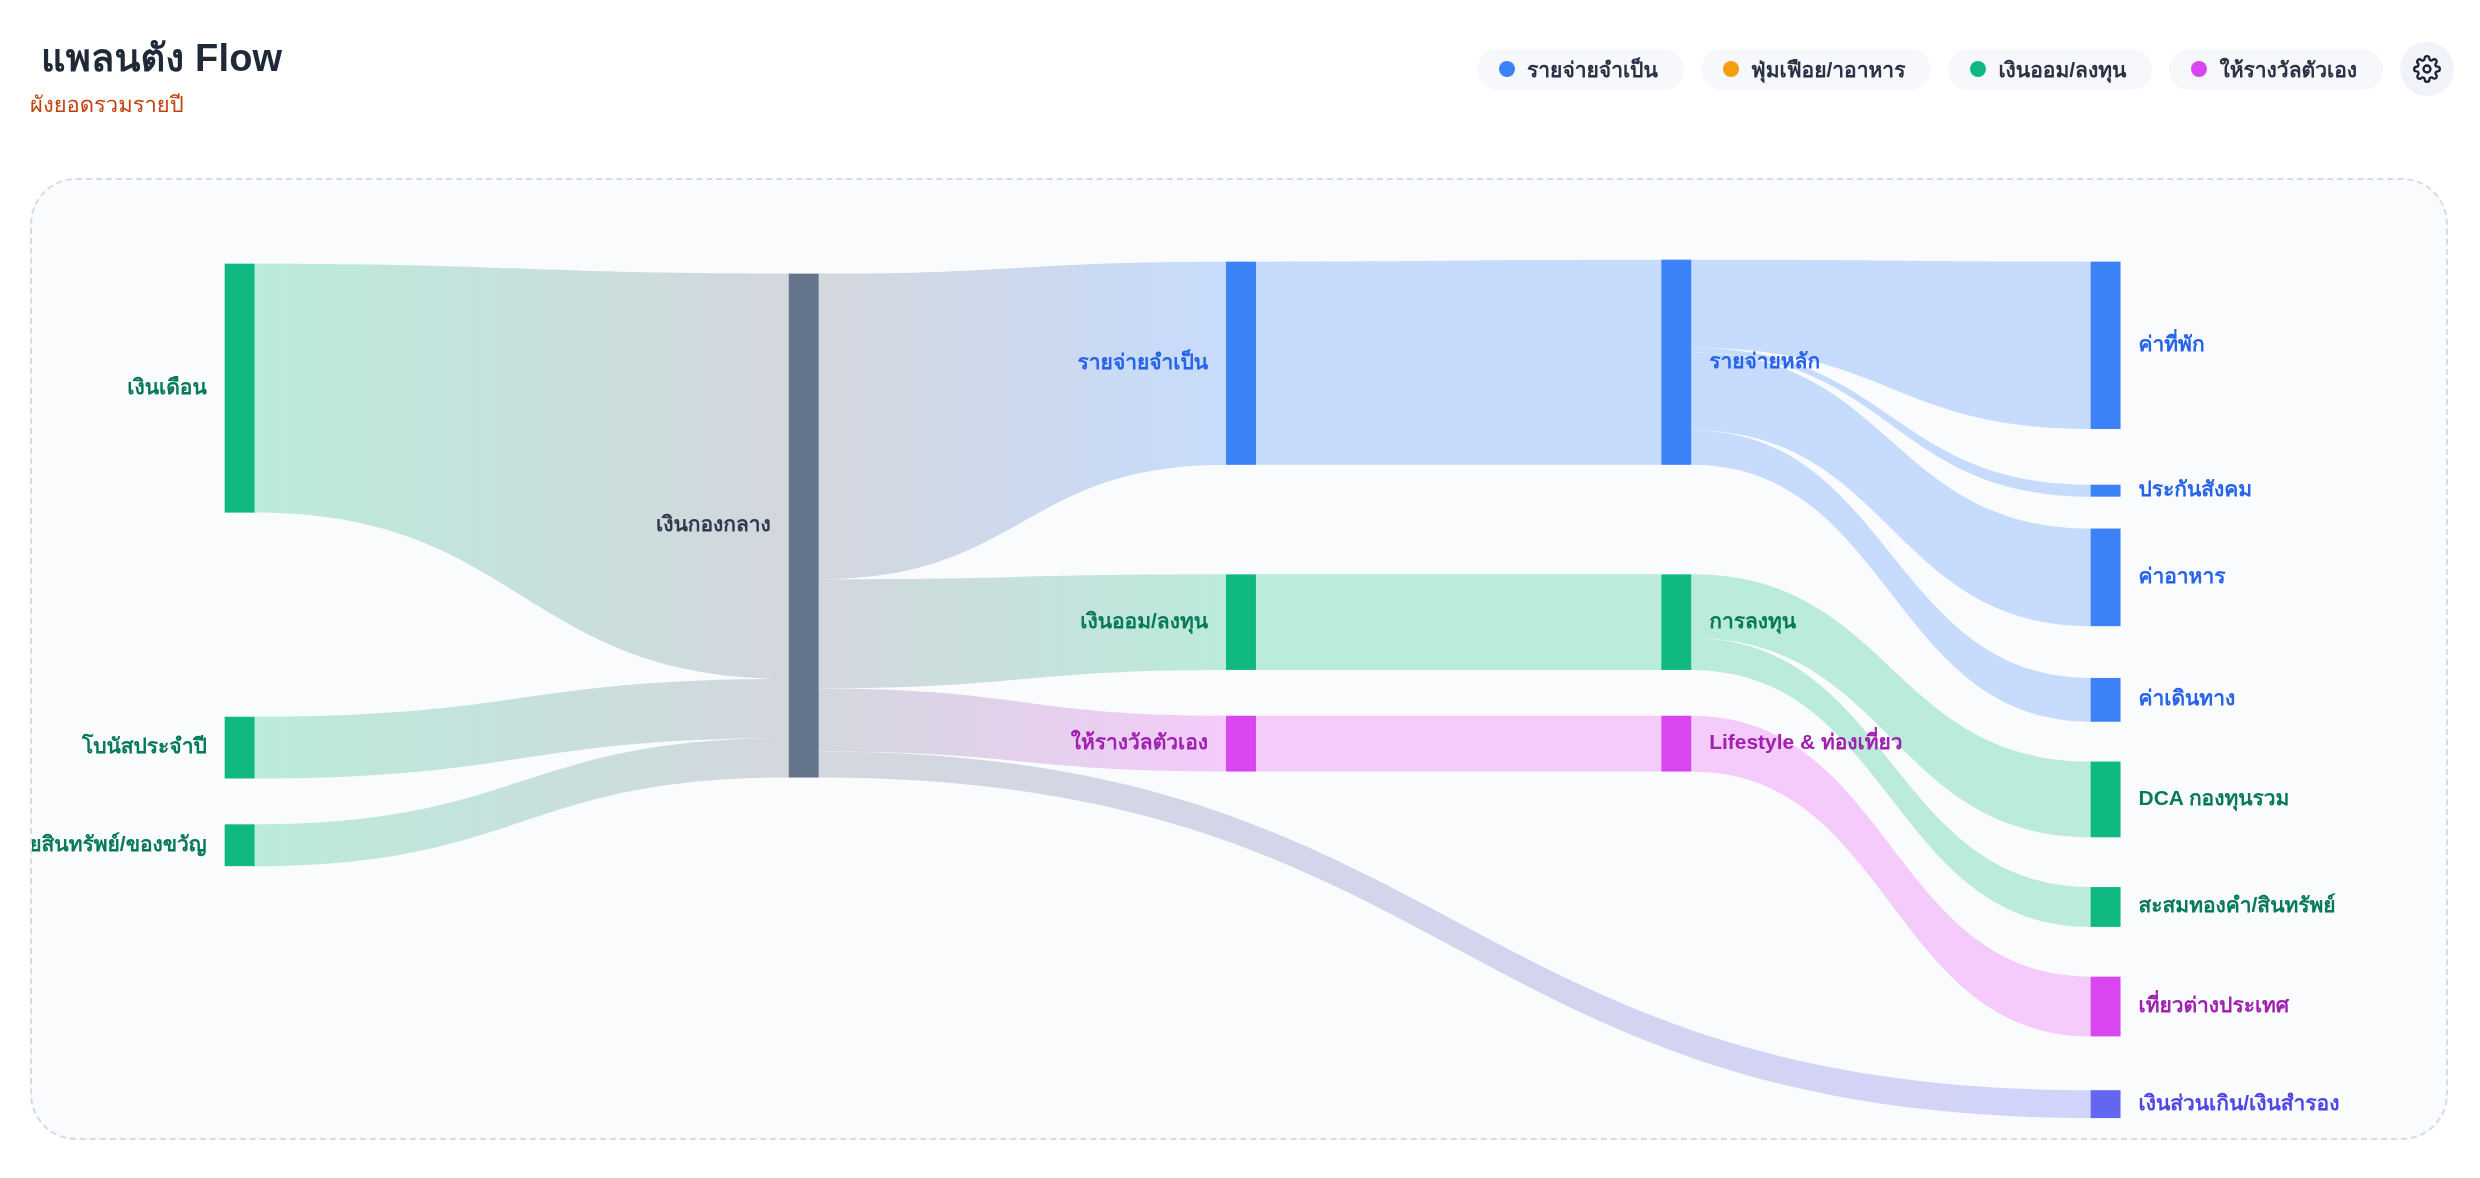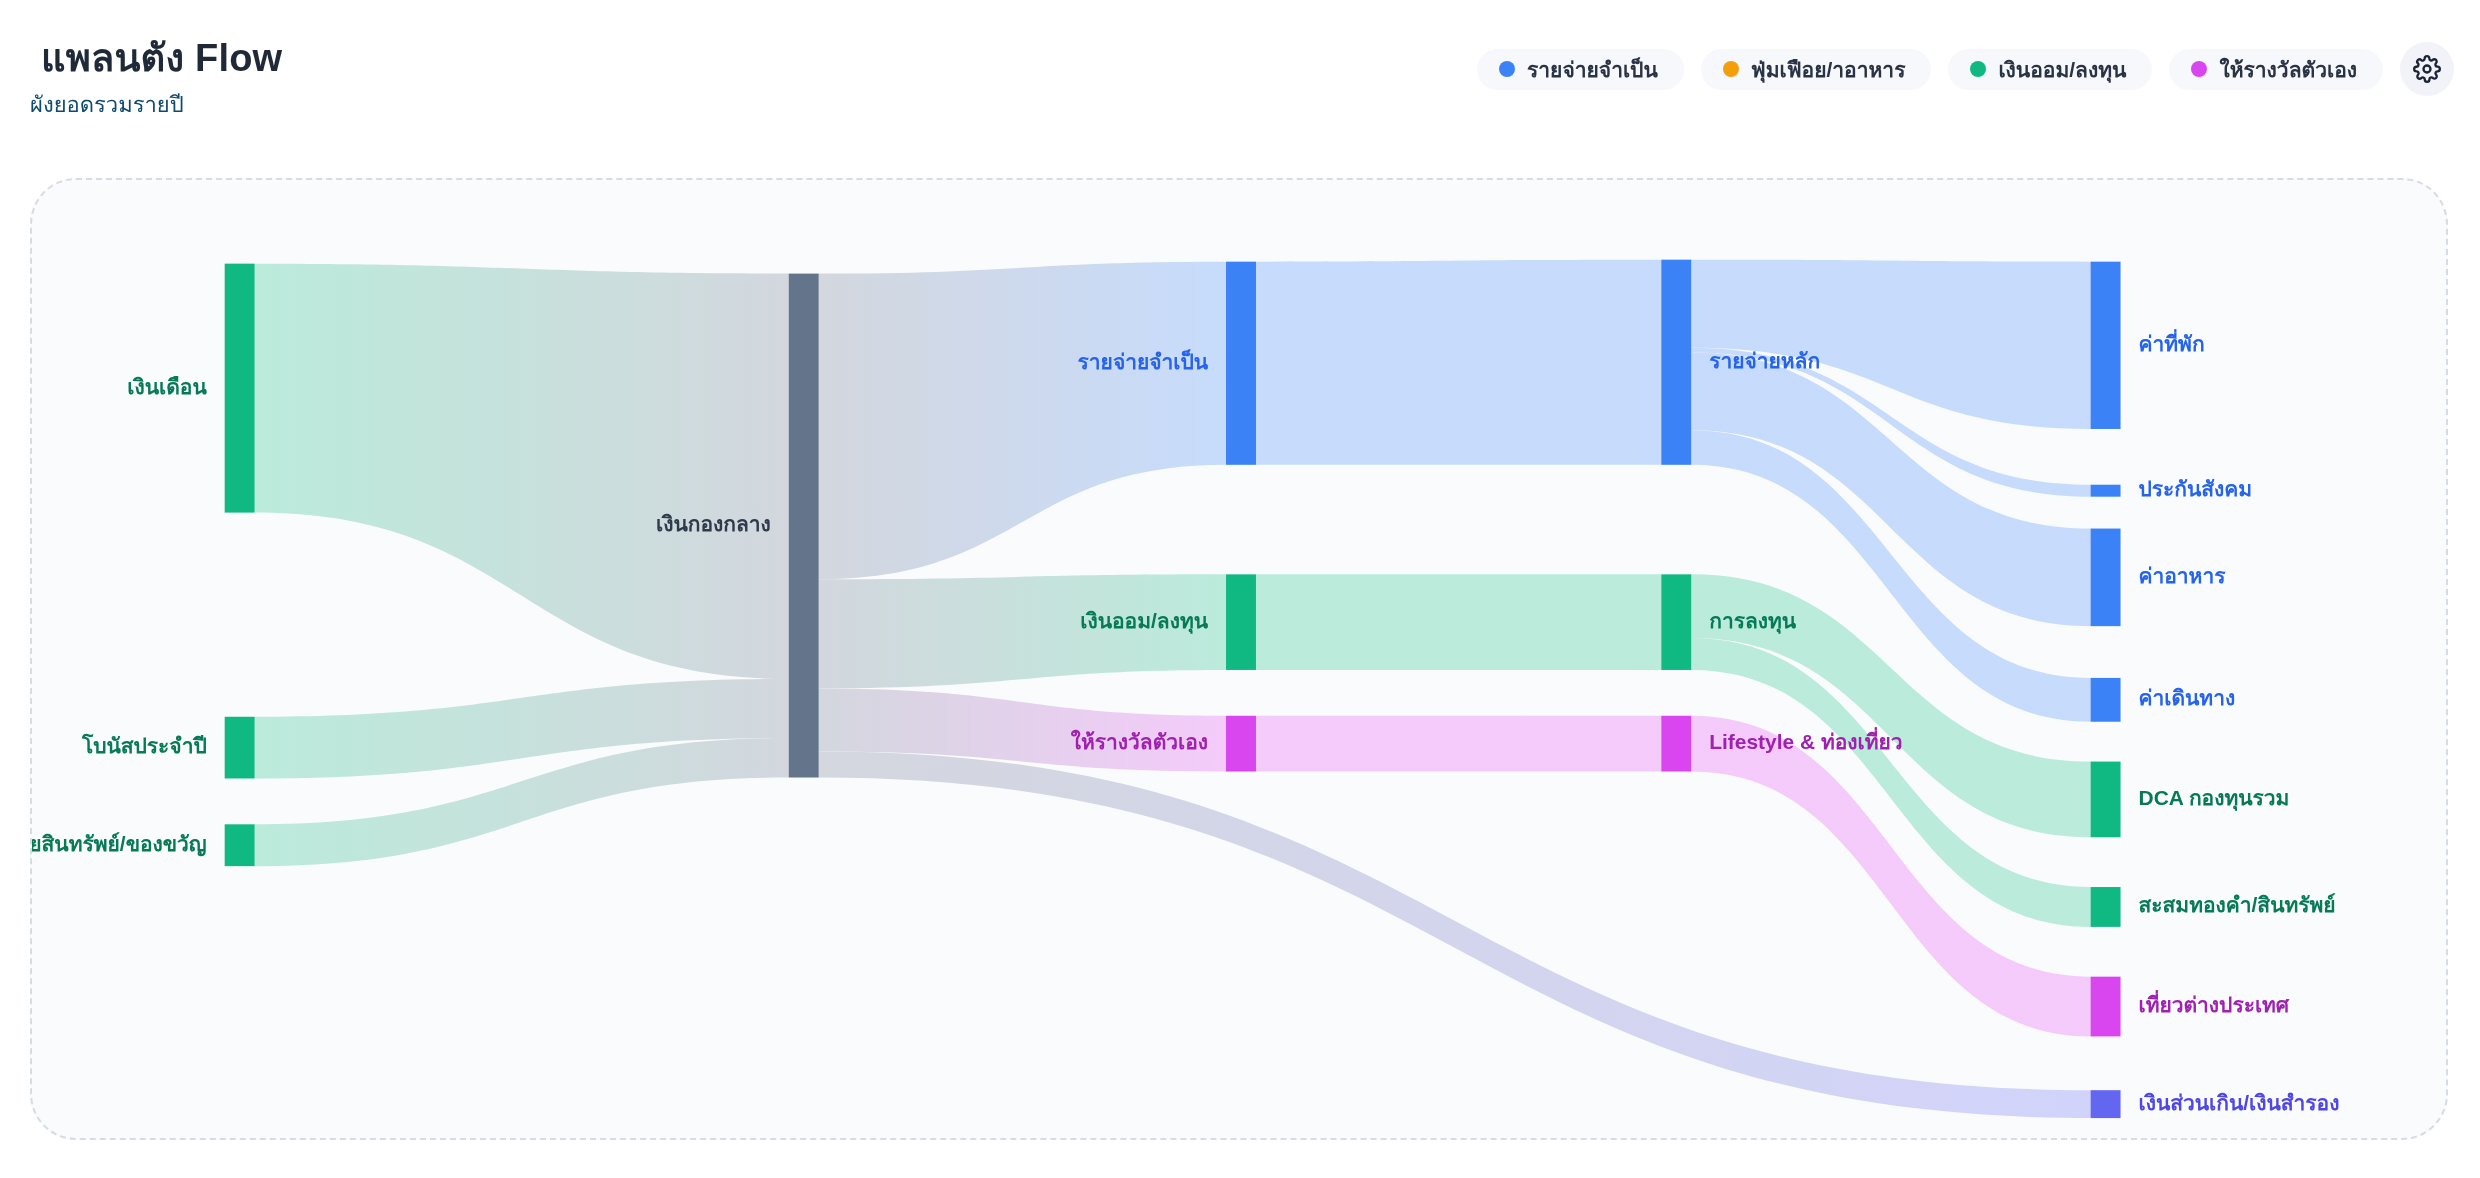--- a/index.html
+++ b/index.html
@@ -15,21 +15,21 @@
   .header{
     position:absolute;left:0;top:0;width:2480px;height:150px;
     box-sizing:border-box;
     padding:26px 60px 0 30px;
   }
   .title{
     font-size:38px;font-weight:bold;color:#1F2937;
     letter-spacing:.2px;line-height:1.15;margin:11px;
   }
   .subtitle{
-    font-size:22px;color:#0c4a6e;font-weight:500;
+    font-size:22px;color:#c2410c;font-weight:500;
     margin-top:8px;line-height:1.2;
   }
   .legend{
     position:absolute;right:26px;top:42px;
     display:flex;align-items:center;gap:17px;
   }
   .chip{
     display:flex;align-items:center;gap:12px;
     background:#F7F8FB;border-radius:22px;
     padding:10px 26px 10px 22px;

